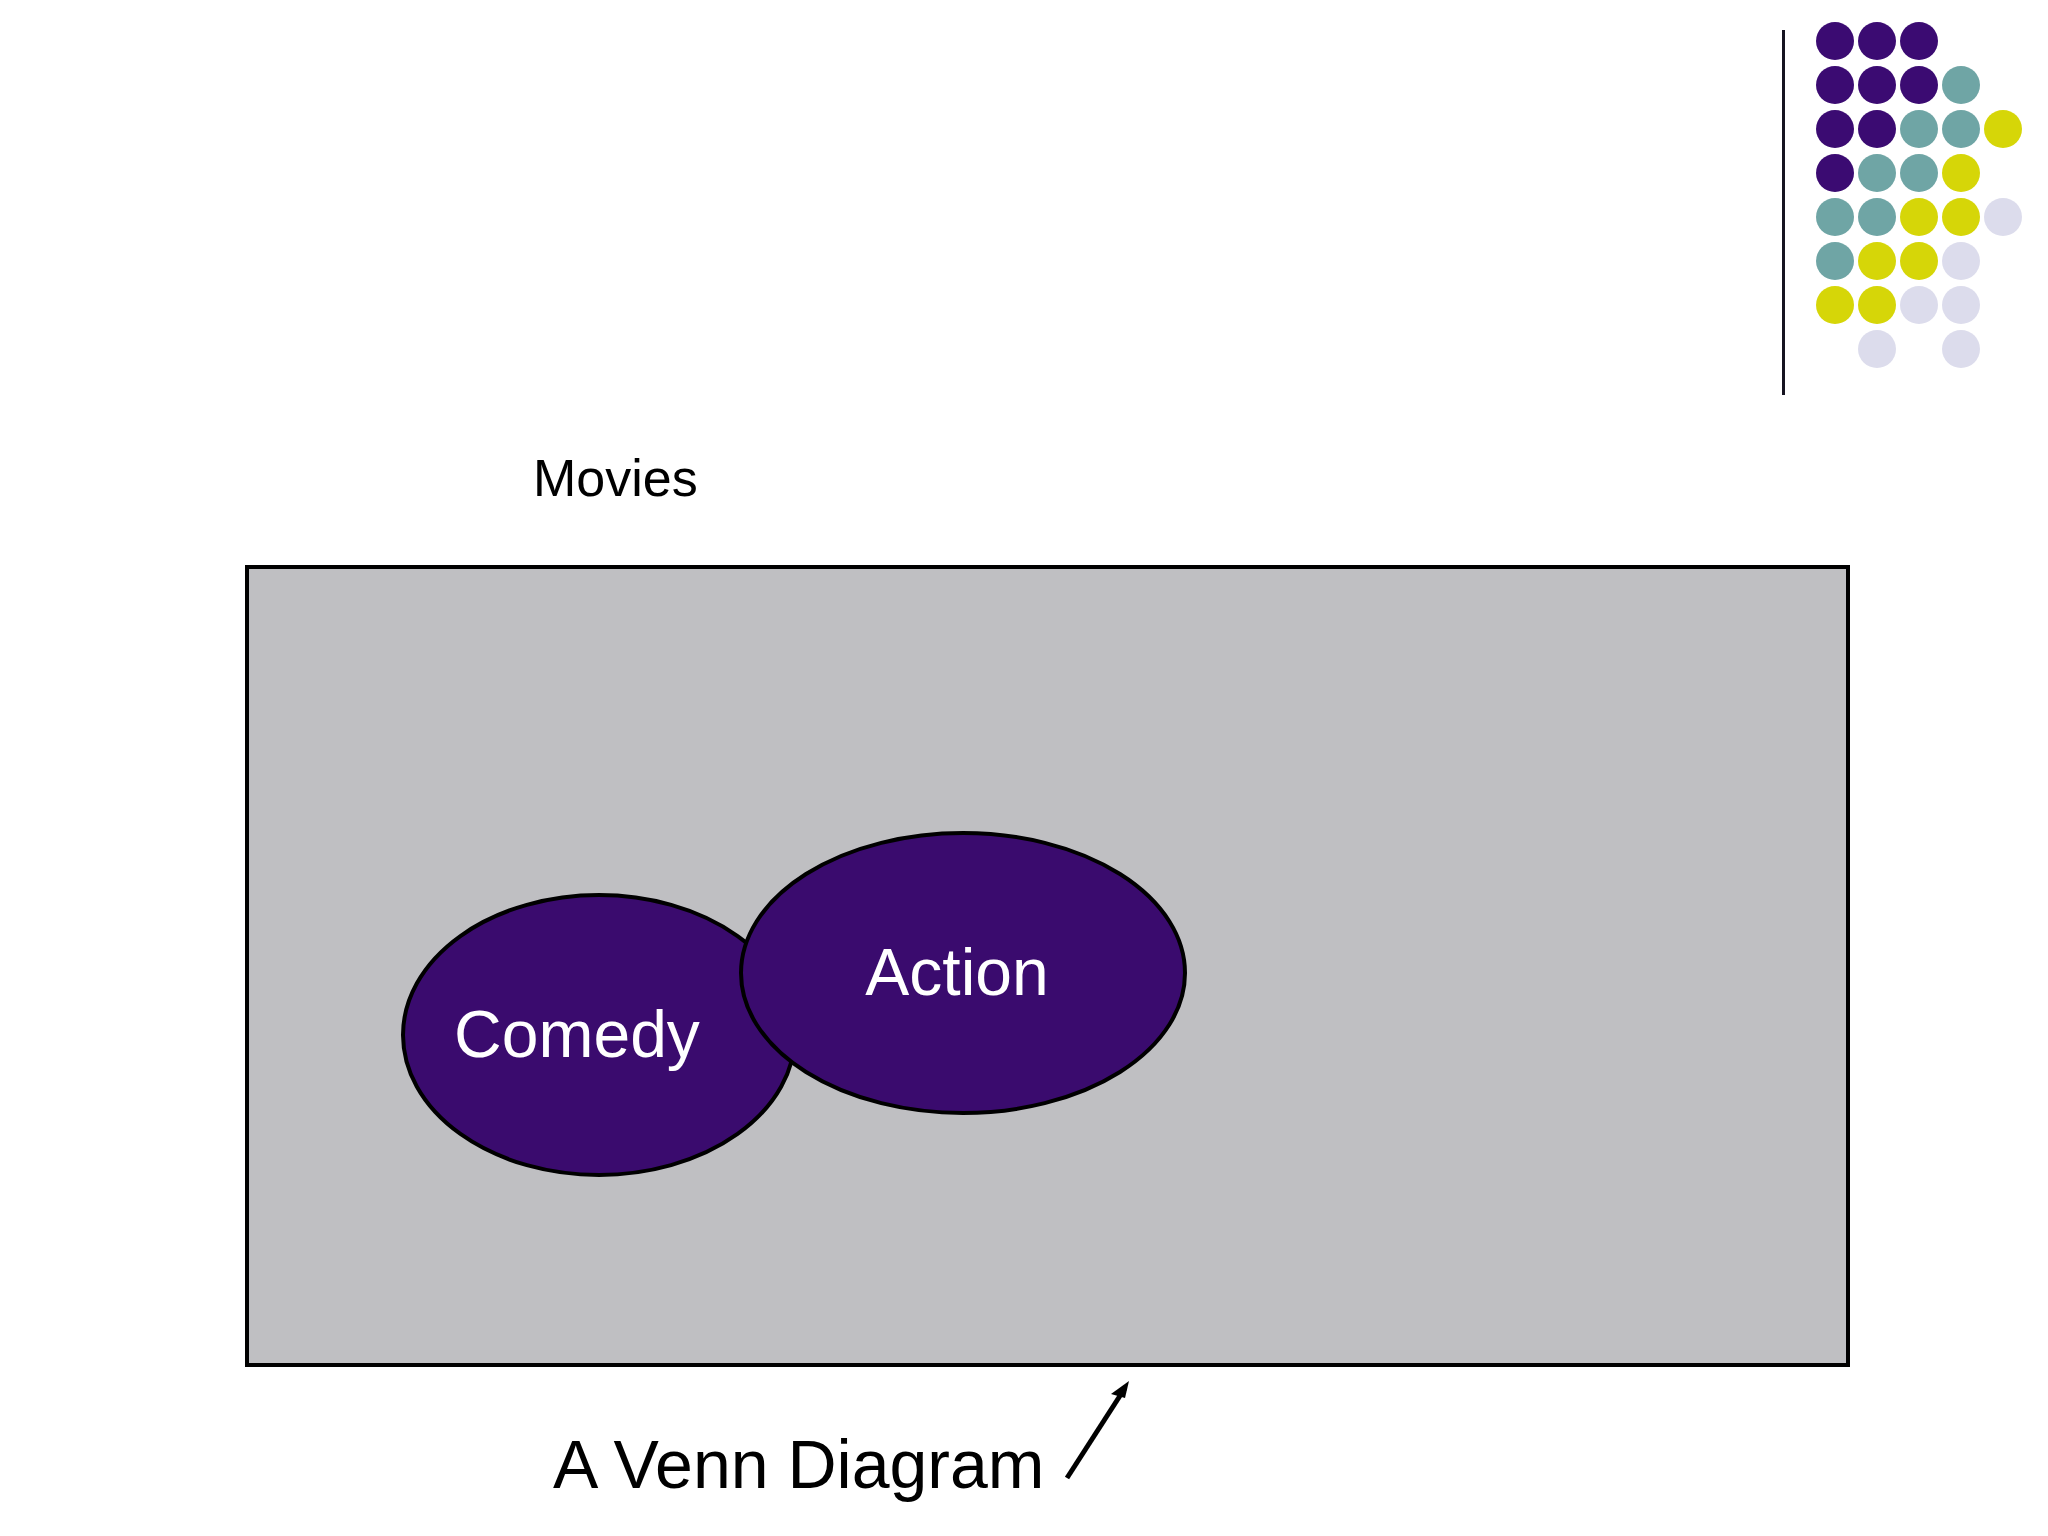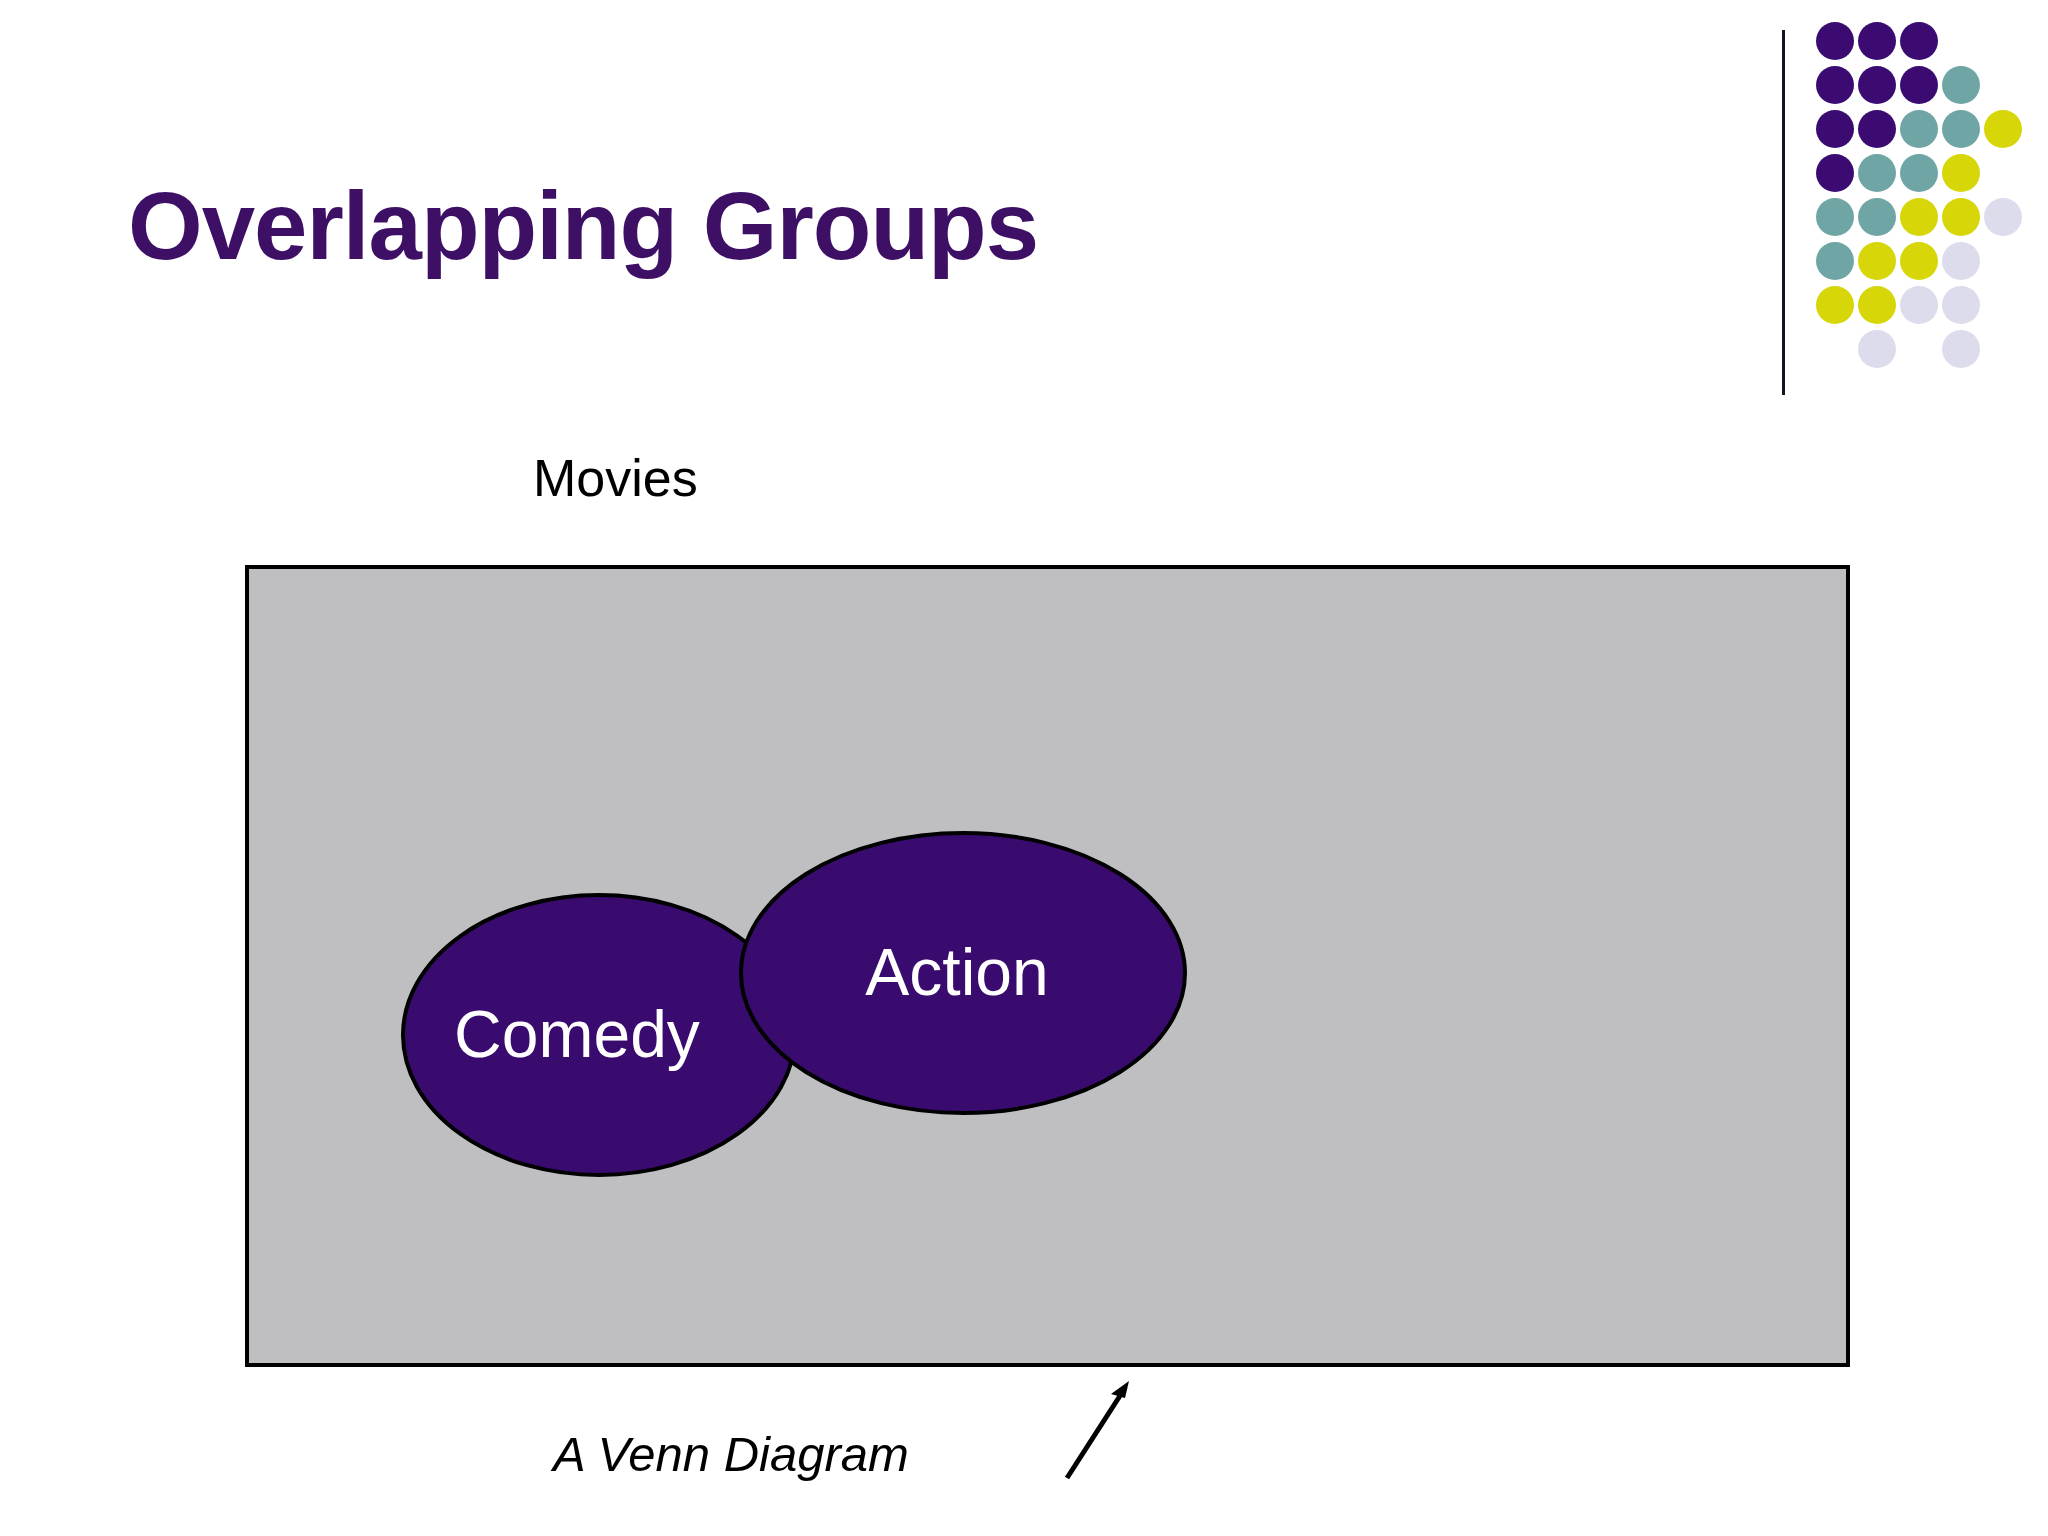--- a/index.html
+++ b/index.html
@@ -94,33 +94,31 @@
     font-size: 66px;
     fill: #ffffff;
   }
 
   
   #venn-caption {
     position: absolute;
     left: 553px;
     top: 1430px;
     font-family: "Liberation Sans", sans-serif;
-    font-size: 49px;
+    font-size: 68px;
     line-height: 1.0;
     color: #000000;
     white-space: nowrap;
-    font-style: italic;
   }
 </style>
 </head>
 <body>
 
 <div id="slide">
 
-  <div id="slide-title">Overlapping Groups</div>
 
   <div id="logo">
     <div id="logo-rule" style="background: rgb(21, 19, 32);"></div>
     <div id="logo-dots">
         <div class="logo-dot" style="left: 0px; top: 0px; width: 38px; height: 38px; background: rgb(59, 11, 114);"></div>
         <div class="logo-dot" style="left: 42px; top: 0px; width: 38px; height: 38px; background: rgb(59, 11, 114);"></div>
         <div class="logo-dot" style="left: 84px; top: 0px; width: 38px; height: 38px; background: rgb(59, 11, 114);"></div>
         <div class="logo-dot" style="left: 0px; top: 44px; width: 38px; height: 38px; background: rgb(59, 11, 114);"></div>
         <div class="logo-dot" style="left: 42px; top: 44px; width: 38px; height: 38px; background: rgb(59, 11, 114);"></div>
         <div class="logo-dot" style="left: 84px; top: 44px; width: 38px; height: 38px; background: rgb(59, 11, 114);"></div>

